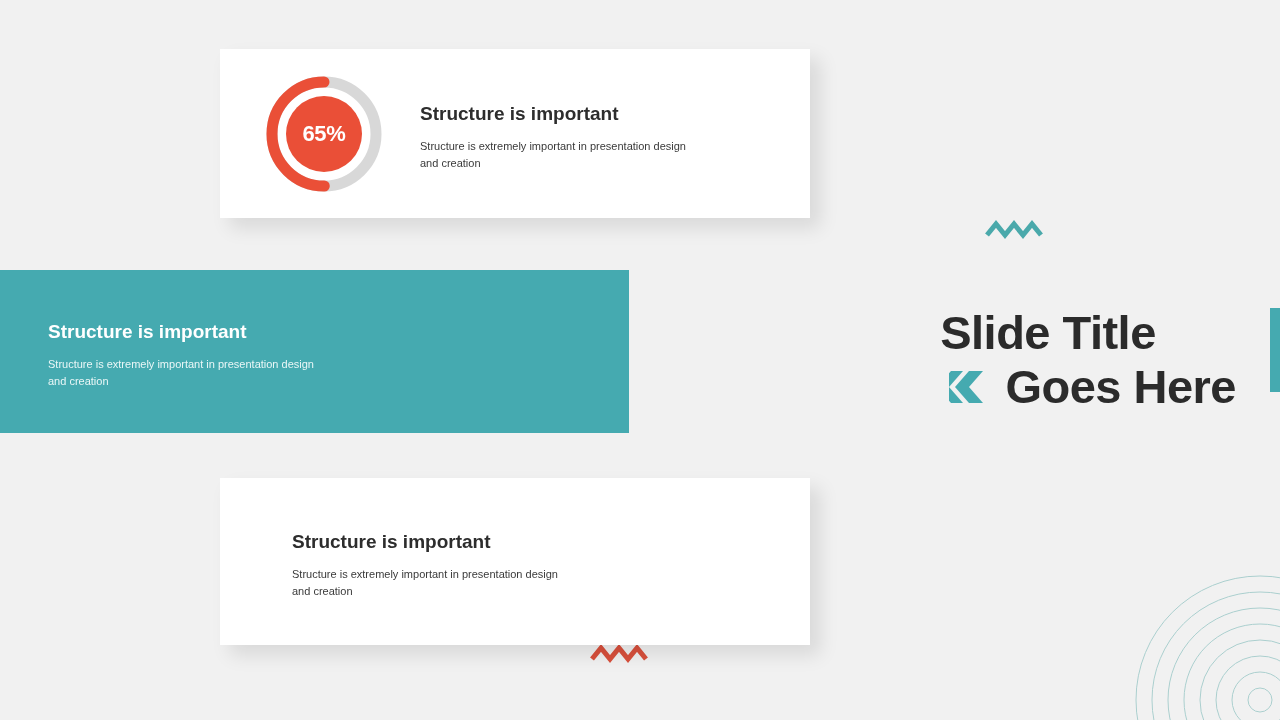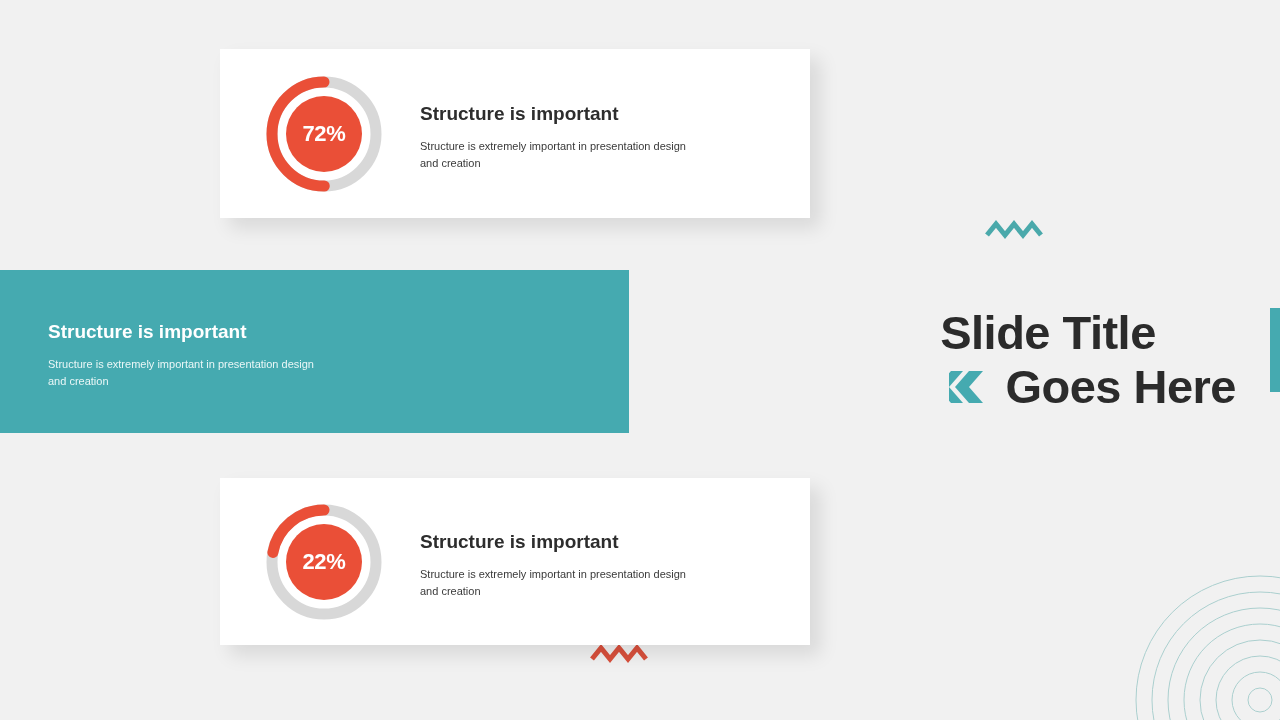--- a/index.html
+++ b/index.html
@@ -172,21 +172,21 @@
 
   <div class="accent-bar"></div>
 
   <div class="card card-white card-1">
     <div class="donut-wrap">
       <svg class="donut" width="128" height="128" viewBox="0 0 128 128" aria-hidden="true">
         <circle cx="64" cy="64" r="52" fill="none" stroke="#d8d8d8" stroke-width="11"></circle>
         <circle cx="64" cy="64" r="52" fill="none" stroke="#ea4f37" stroke-width="11" stroke-linecap="round" stroke-dasharray="163.4 326.7" transform="rotate(-90 64 64) scale(1,-1) translate(0,-128)"></circle>
         <circle cx="64" cy="64" r="38" fill="#ea4f37"></circle>
       </svg>
-      <div class="donut-label on-red">72%</div>
+      <div class="donut-label on-red">65%</div>
     </div>
     <div class="card-text">
       <p class="card-title">Structure is important</p>
       <p class="card-body">Structure is extremely important in presentation design and creation</p>
     </div>
     <svg class="zigzag zz-1" width="58" height="24" viewBox="0 0 58 24" aria-hidden="true">
       <polyline points="2,18 11,7 20,18 29,7 38,18 47,7 56,18" fill="none" stroke="#4aa9ab" stroke-width="5" stroke-linejoin="miter"></polyline>
     </svg>
   </div>
 
@@ -194,28 +194,20 @@
     <div class="card-text">
       <p class="card-title">Structure is important</p>
       <p class="card-body">Structure is extremely important in presentation design and creation</p>
     </div>
     <svg class="zigzag zz-2" width="58" height="24" viewBox="0 0 58 24" aria-hidden="true">
       <polyline points="2,18 11,7 20,18 29,7 38,18 47,7 56,18" fill="none" stroke="#d9503c" stroke-width="5" stroke-linejoin="miter"></polyline>
     </svg>
   </div>
 
   <div class="card card-white card-3">
-    <div class="donut-wrap">
-      <svg class="donut" width="128" height="128" viewBox="0 0 128 128" aria-hidden="true">
-        <circle cx="64" cy="64" r="52" fill="none" stroke="#d8d8d8" stroke-width="11"></circle>
-        <circle cx="64" cy="64" r="52" fill="none" stroke="#ea4f37" stroke-width="11" stroke-linecap="round" stroke-dasharray="71.9 326.7" transform="rotate(-90 64 64) scale(1,-1) translate(0,-128)"></circle>
-        <circle cx="64" cy="64" r="38" fill="#ea4f37"></circle>
-      </svg>
-      <div class="donut-label on-red">22%</div>
-    </div>
     <div class="card-text">
       <p class="card-title">Structure is important</p>
       <p class="card-body">Structure is extremely important in presentation design and creation</p>
     </div>
 
   </div>
 
   <div class="title-block">
     <span class="title-line1">Slide Title</span>
     <div class="title-line2-wrap">

